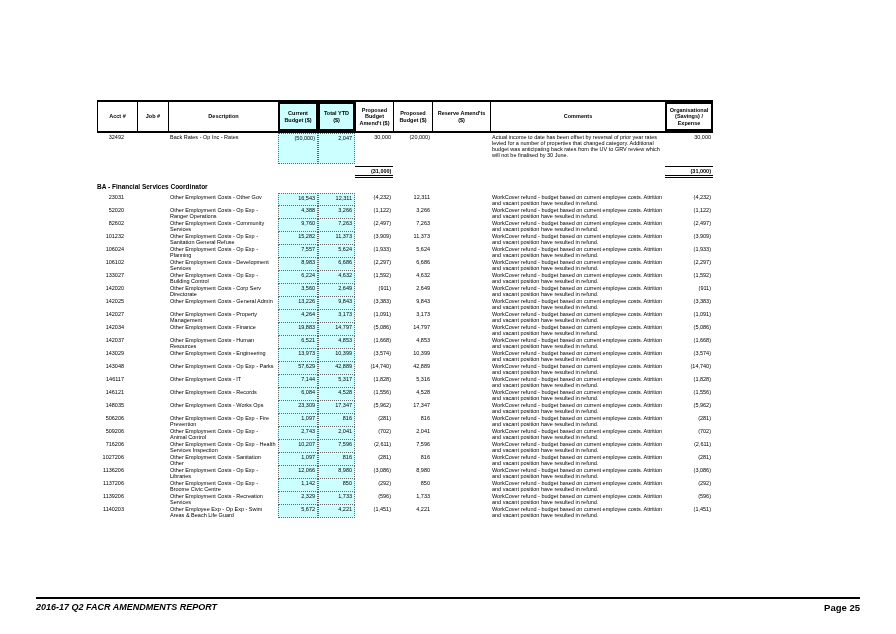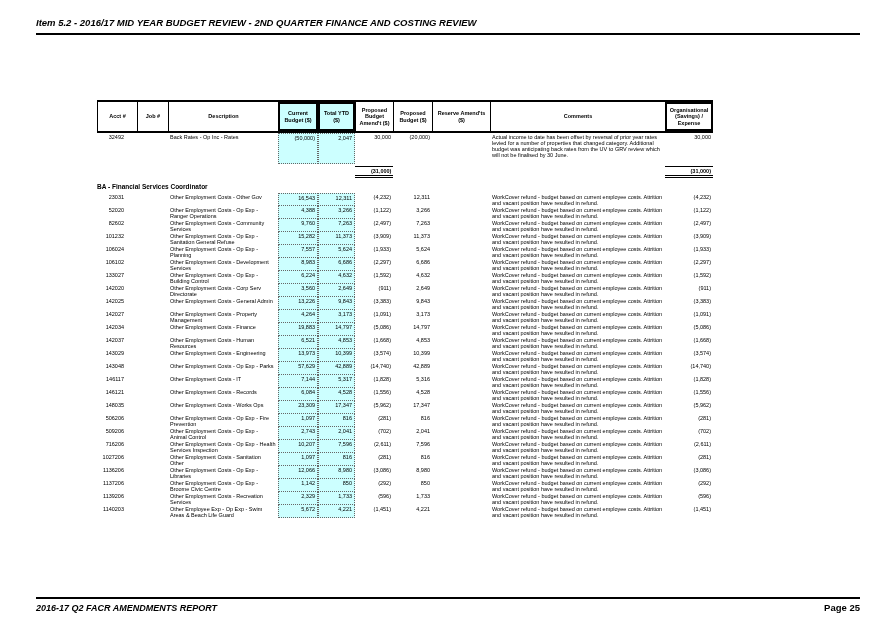--- a/index.html
+++ b/index.html
@@ -7,21 +7,21 @@
     position:relative; width:896px; height:634px; background:#ffffff;
     font-family:"Liberation Sans", sans-serif; color:#000;
     margin:0 auto; overflow:hidden; box-shadow:0 0 4px rgba(0,0,0,.3);
   }
   
   .doc-header { position:absolute; left:36px; right:36px; top:17px;
     border-bottom:2px solid #000; padding-bottom:5px; }
   .doc-header .title { font-size:9.5px; font-weight:bold; font-style:italic; white-space:nowrap; }
   .doc-footer { position:absolute; left:36px; right:36px; top:597px;
     border-top:2px solid #000; padding-top:3px;
-    display:flex; justify-content:space-between; align-items:center; }
+    display:flex; justify-content:space-between; align-items:flex-start; }
   .doc-footer .f-left  { font-size:9px; font-weight:bold; font-style:italic; }
   .doc-footer .f-right { font-size:9.5px; font-weight:bold; }
   
   .table-wrap { position:absolute; left:97px; top:100px; width:616px; }
   .trow, .thead, .total-row { display:flex; align-items:stretch; }
   .c, .th { box-sizing:border-box; flex:0 0 auto; }
   .w-acct{width:40px} .w-job{width:31px} .w-desc{width:110px} .w-cur{width:40px}
   .w-ytd{width:37px} .w-amend{width:38px} .w-prop{width:39px} .w-resv{width:58px}
   .w-comm{width:175px} .w-org{width:48px}
   
@@ -50,23 +50,20 @@
     padding:1px 2px 0 2px; border-top:1px solid #000; border-bottom:3px double #000;
   }
   
   .section-title { font-size:6.5px; font-weight:bold; margin:5px 0 3px 0; }
 </style>
 </head>
 <body>
 
 <div class="page">
 
-  <div class="doc-header">
-    <div class="title">Item 5.2 - 2016/17 MID YEAR BUDGET REVIEW - 2ND QUARTER FINANCE AND COSTING REVIEW</div>
-  </div>
 
   <div class="table-wrap">
 
     <div class="thead">
       <div class="th w-acct">Acct #</div>
       <div class="th w-job">Job #</div>
       <div class="th w-desc">Description</div>
       <div class="th hl w-cur" style="background-color: rgb(204, 255, 255);">Current Budget ($)</div>
       <div class="th hl w-ytd" style="background-color: rgb(204, 255, 255);">Total YTD ($)</div>
       <div class="th w-amend">Proposed Budget Amend't ($)</div>

